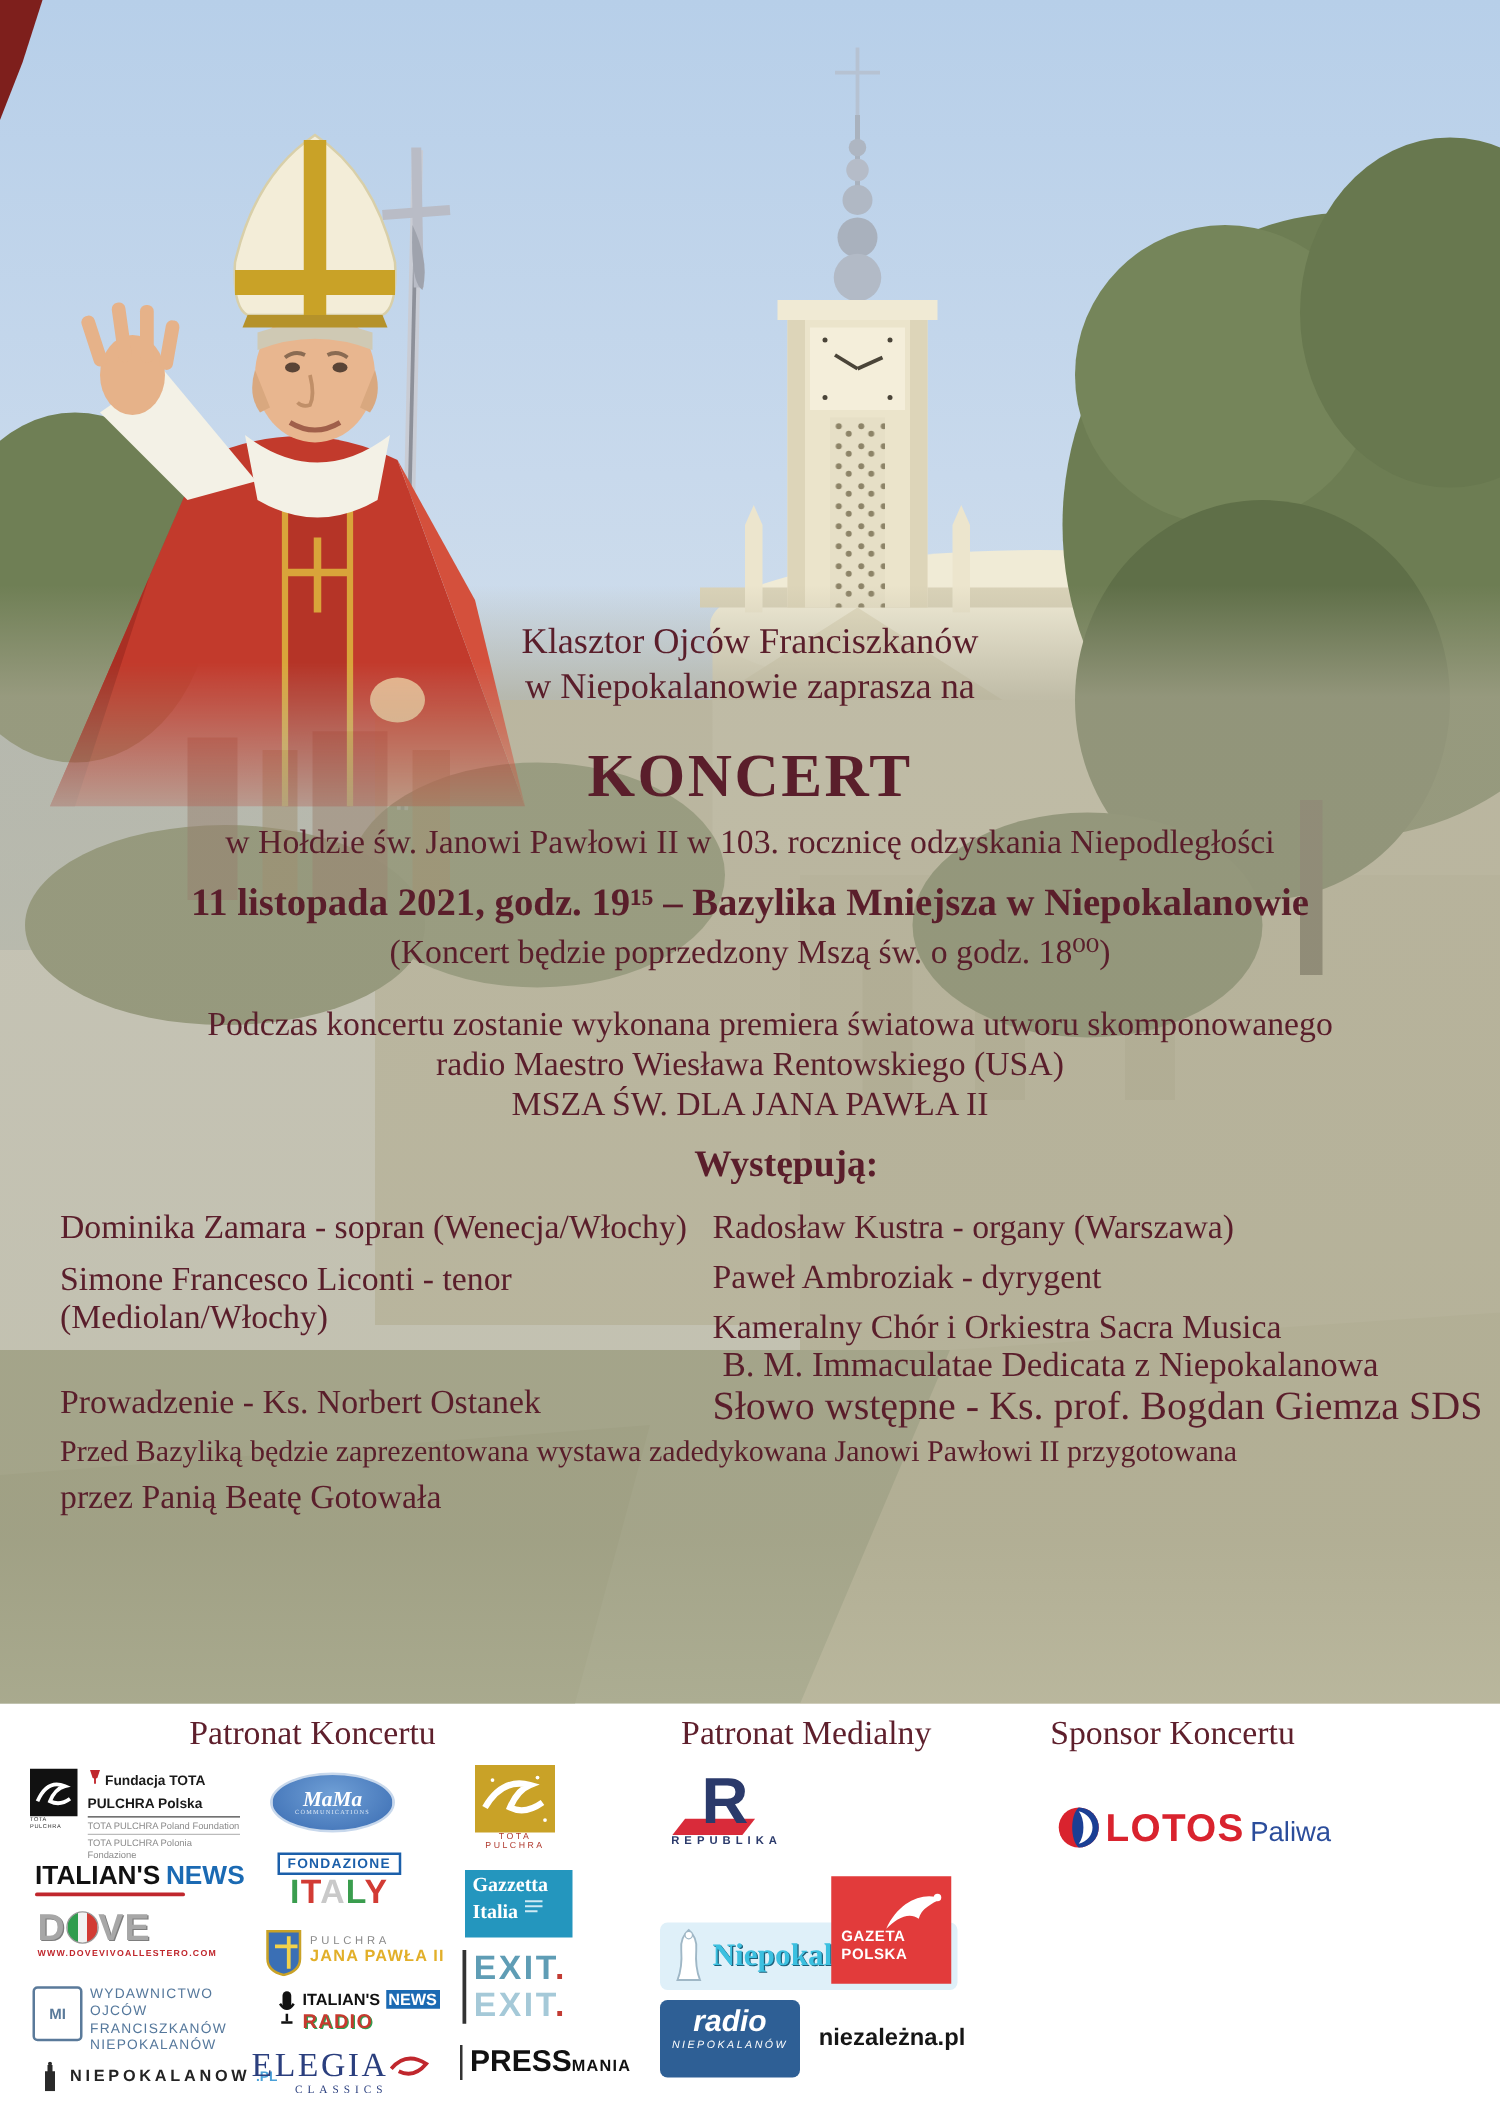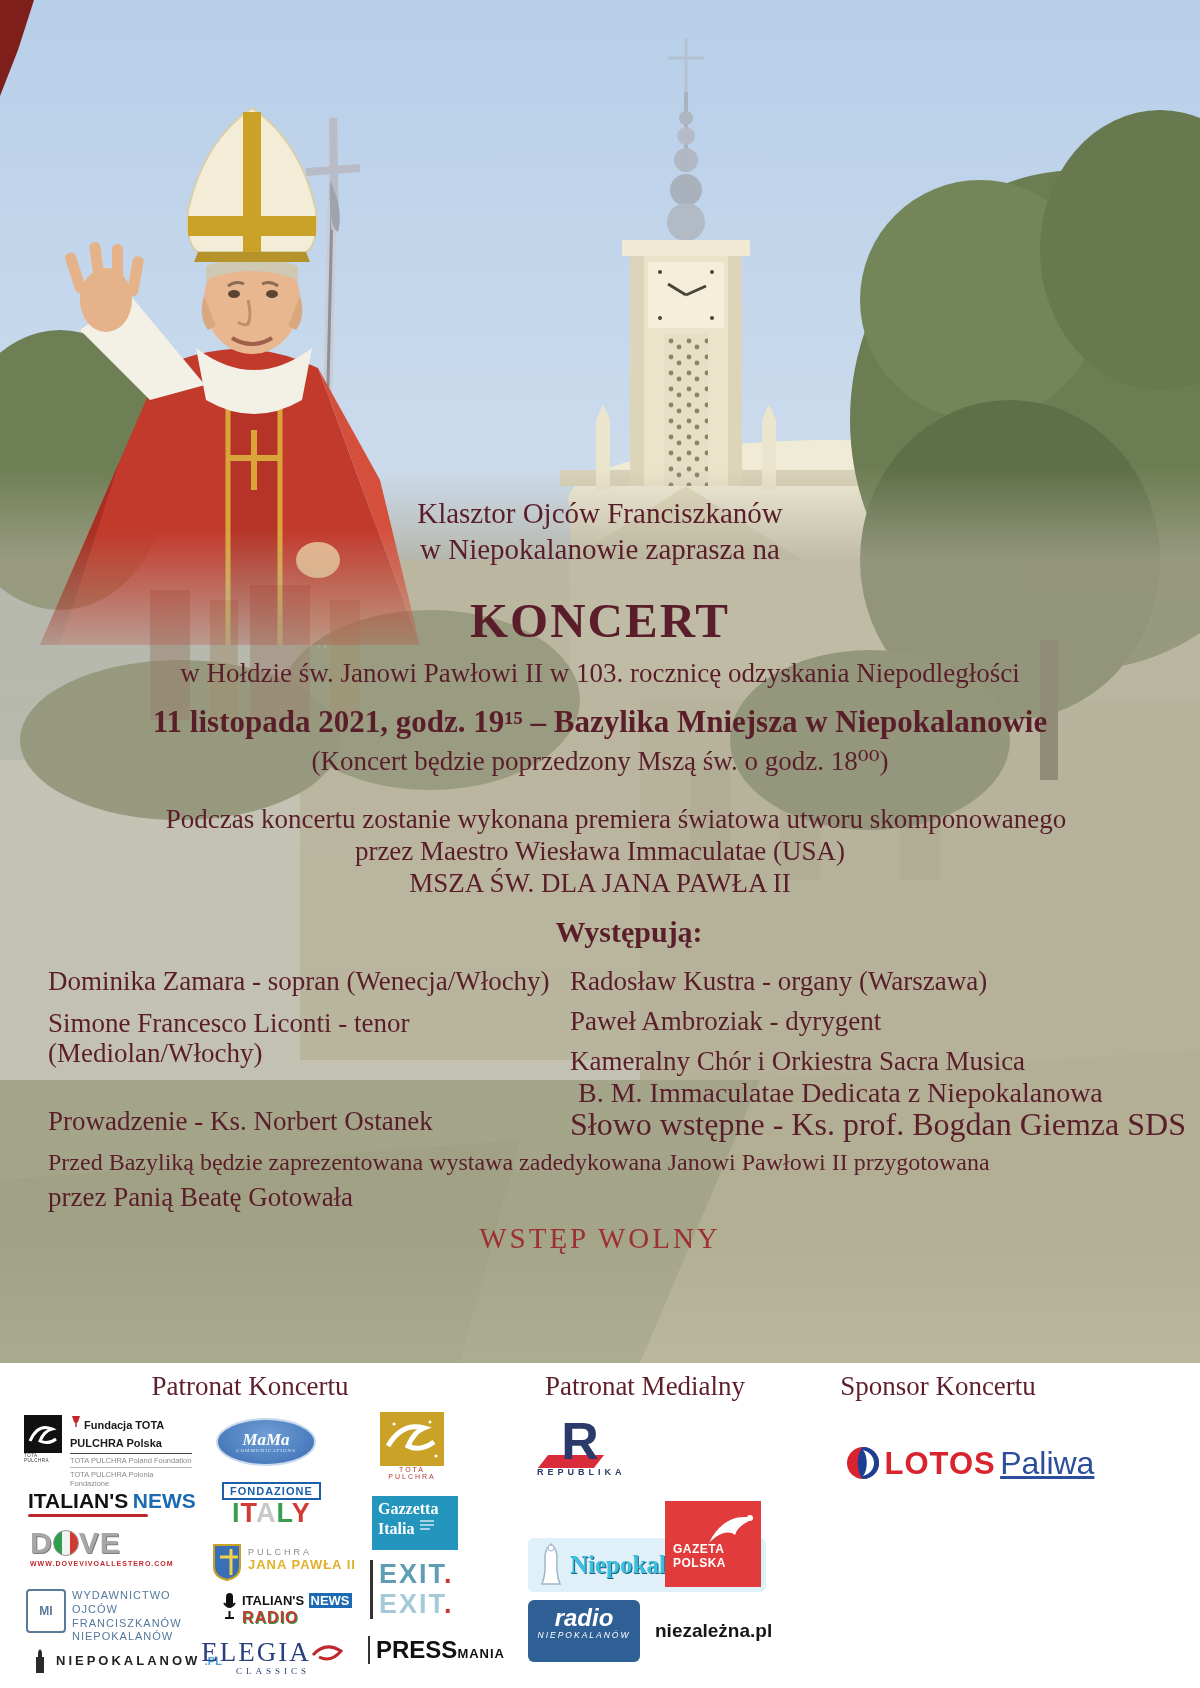--- a/index.html
+++ b/index.html
@@ -49,21 +49,21 @@
   .rep-cap{font-size:9px;color:#2b3a6b;letter-spacing:4px;font-weight:bold;}
   .gp-box{width:96px;height:86px;background:#e23b3b;position:relative;color:#fff;}
   .gp-txt{font-size:12px;font-weight:bold;line-height:1.15;letter-spacing:0.5px;}
   .ntv-strip{width:238px;height:54px;background:#dff0f9;border-radius:6px;display:flex;align-items:center;}
   .ntv-txt{font-size:25px;font-weight:bold;color:#3cc0e0;text-shadow:1px 1px 0 #1c5f7a;}
   .rn-box{width:112px;height:62px;background:#2e5f95;border-radius:6px;color:#fff;text-align:center;padding-top:6px;box-sizing:border-box;}
   .rn-1{font-size:24px;font-style:italic;font-weight:bold;line-height:1;}
   .rn-2{font-size:8.5px;letter-spacing:2px;font-style:italic;}
   .nz-txt{font-size:19px;font-weight:bold;color:#161616;}
   .lotos-name{font-size:31px;font-weight:900;color:#d9232e;letter-spacing:1px;}
-  .lotos-sub{font-size:32px;color:#2b4d9b;text-decoration:underline;}
+  .lotos-sub{font-size:22px;color:#2b4d9b;}
 </style>
 </head>
 <body>
 
 <div class="poster">
 
   <svg class="abs photo" width="1200" height="1363" viewBox="0 0 1200 1363">
     <defs>
       <linearGradient id="sky" x1="0" y1="0" x2="0" y2="1">
         <stop offset="0" stop-color="#b7cfe9"></stop>
@@ -225,40 +225,39 @@
   <div class="abs txt ctr" style="top:532px;font-size:29px;">w Niepokalanowie zaprasza na</div>
 
   <div class="abs txt ctr" style="top:592px;font-size:49px;font-weight:bold;letter-spacing:2px;">KONCERT</div>
 
   <div class="abs txt ctr" style="top:658px;font-size:27px;">w Hołdzie św. Janowi Pawłowi II w 103. rocznicę odzyskania Niepodległości</div>
 
   <div class="abs txt ctr" style="top:704px;font-size:31px;font-weight:bold;">11 listopada 2021, godz. 19¹⁵ – Bazylika Mniejsza w Niepokalanowie</div>
   <div class="abs txt ctr" style="top:746px;font-size:27px;">(Koncert będzie poprzedzony Mszą św. o godz. 18⁰⁰)</div>
 
   <div class="abs txt ctr" style="top:804px;font-size:27px;margin-left:16px;">Podczas koncertu zostanie wykonana premiera światowa utworu skomponowanego</div>
-  <div class="abs txt ctr" style="top:836px;font-size:27px;">przez Maestro Wiesława Immaculatae (USA)</div>
+  <div class="abs txt ctr" style="top:836px;font-size:27px;">radio Maestro Wiesława Rentowskiego (USA)</div>
   <div class="abs txt ctr" style="top:868px;font-size:27px;">MSZA ŚW. DLA JANA PAWŁA II</div>
 
   <div class="abs txt ctr" style="top:914px;font-size:30px;font-weight:bold;padding-left:29px;">Występują:</div>
 
   <div class="abs txt" style="top:966px;left:48px;font-size:27px;">Dominika Zamara - sopran (Wenecja/Włochy)</div>
   <div class="abs txt" style="top:1008px;left:48px;font-size:27px;">Simone Francesco Liconti - tenor</div>
   <div class="abs txt" style="top:1038px;left:48px;font-size:27px;">(Mediolan/Włochy)</div>
   <div class="abs txt" style="top:966px;left:570px;font-size:27px;">Radosław Kustra - organy (Warszawa)</div>
 
   <div class="abs txt" style="top:1106px;left:48px;font-size:27px;">Prowadzenie - Ks. Norbert Ostanek</div>
   <div class="abs txt" style="top:1006px;left:570px;font-size:27px;">Paweł Ambroziak - dyrygent</div>
   <div class="abs txt" style="top:1046px;left:570px;font-size:27px;">Kameralny Chór i Orkiestra Sacra Musica</div>
   <div class="abs txt" style="top:1076px;left:578px;font-size:28px;">B. M. Immaculatae Dedicata z Niepokalanowa</div>
   <div class="abs txt" style="top:1106px;left:570px;font-size:32px;">Słowo wstępne - Ks. prof. Bogdan Giemza SDS</div>
 
   <div class="abs txt" style="top:1148px;left:48px;font-size:24px;">Przed Bazyliką będzie zaprezentowana wystawa zadedykowana Janowi Pawłowi II przygotowana</div>
   <div class="abs txt" style="top:1182px;left:48px;font-size:27px;">przez Panią Beatę Gotowała</div>
 
-  <div class="abs ctr" style="top:1222px;font-size:29px;letter-spacing:3px;color:#9c3033;font-family:'Liberation Serif','DejaVu Serif',serif;">WSTĘP WOLNY</div>
 
   <div class="abs footer">
 
     <div class="abs fhead" style="top:8px;left:100px;width:300px;">Patronat Koncertu</div>
     <div class="abs fhead" style="top:8px;left:495px;width:300px;">Patronat Medialny</div>
     <div class="abs fhead" style="top:8px;left:788px;width:300px;">Sponsor Koncertu</div>
 
     <div class="abs sans" style="top:52px;left:24px;width:168px;">
       <div style="float:left;width:40px;margin-right:6px;">
         <div style="width:38px;height:38px;background:#111;position:relative;">

